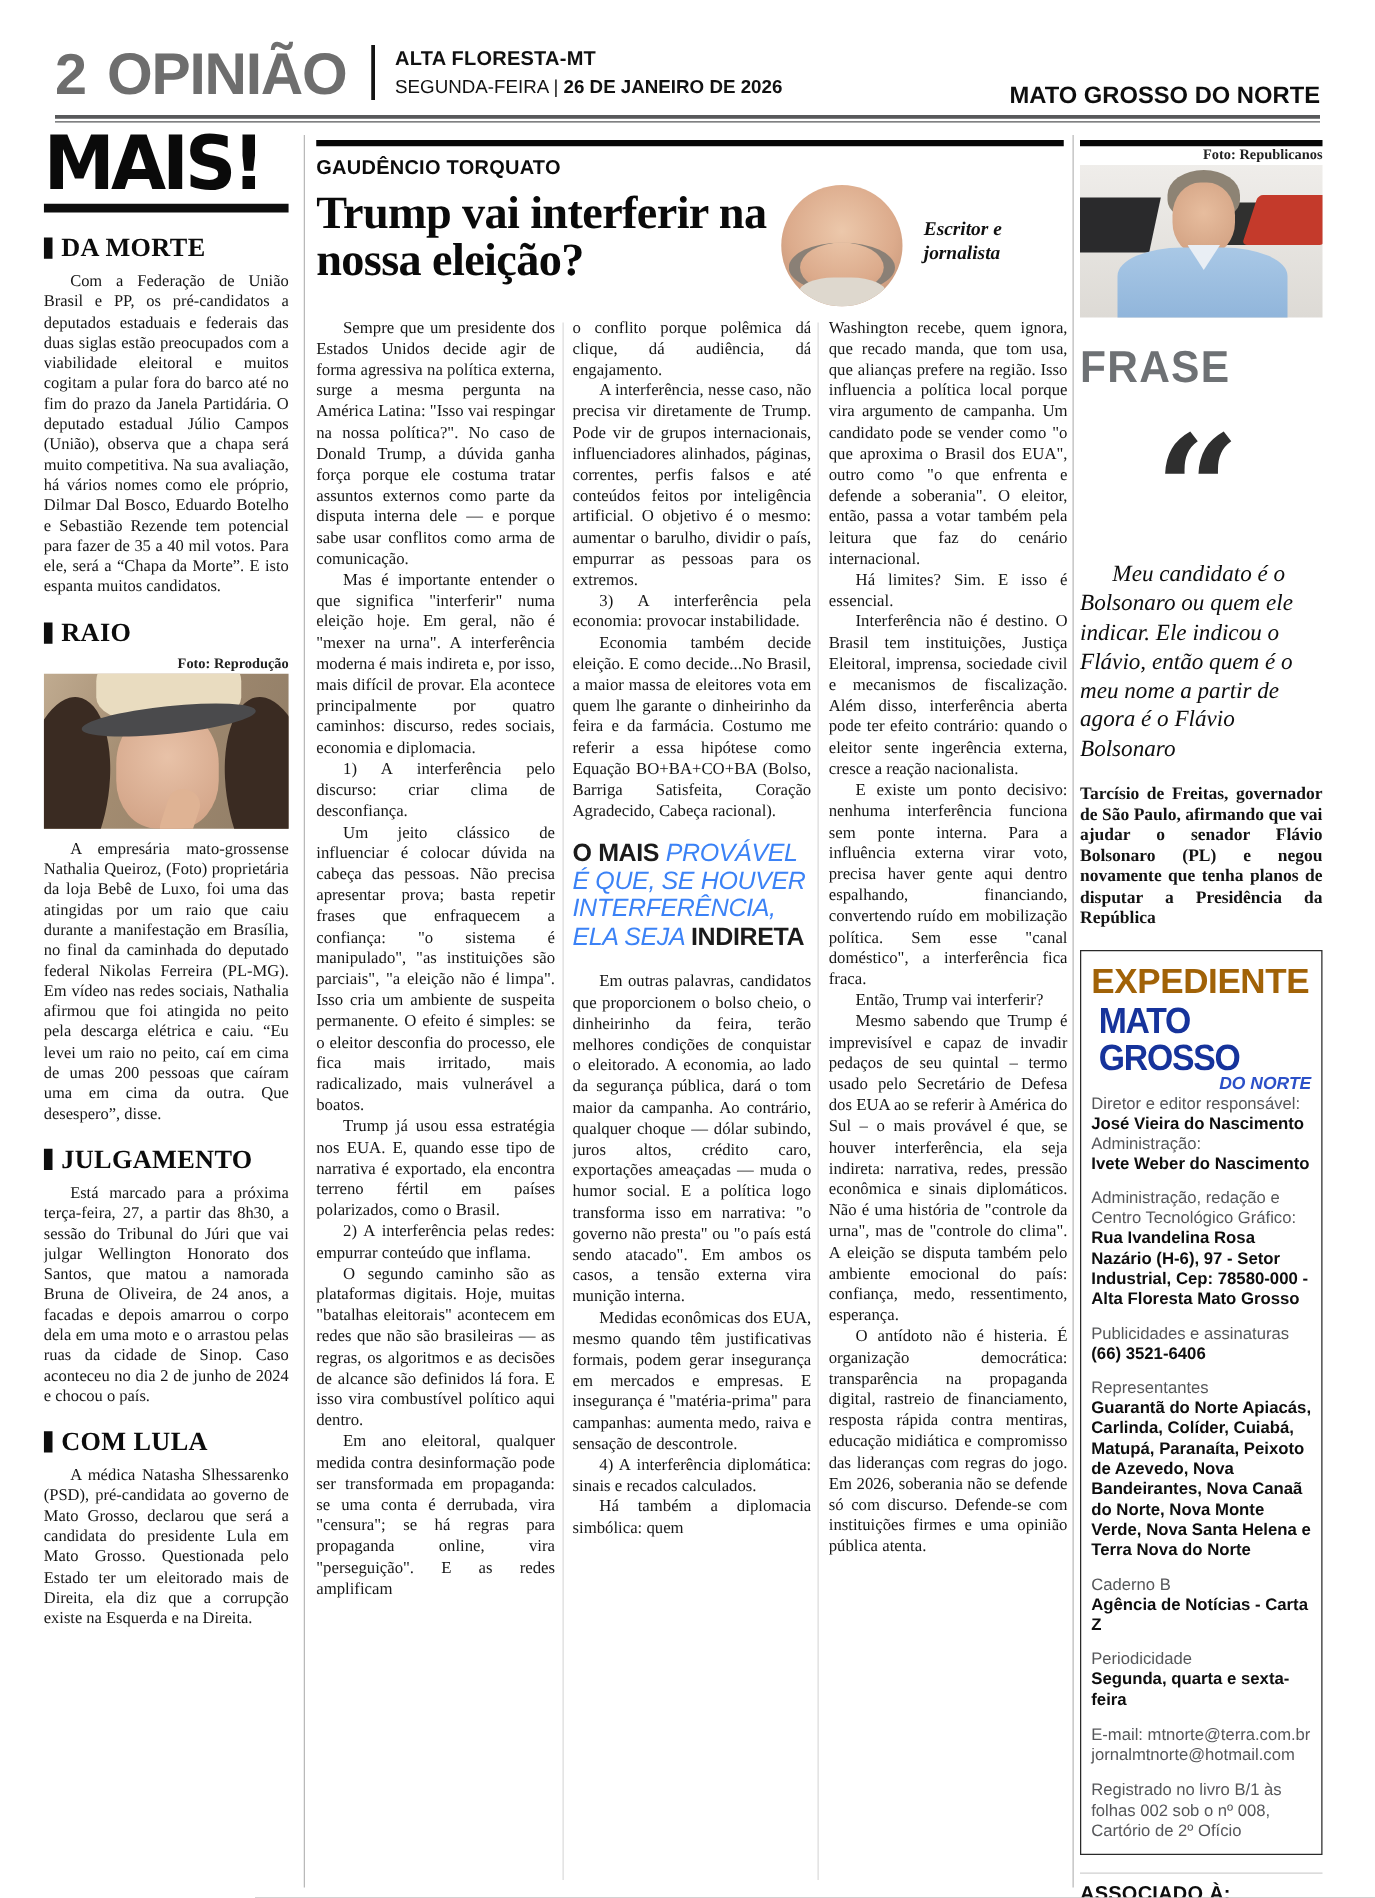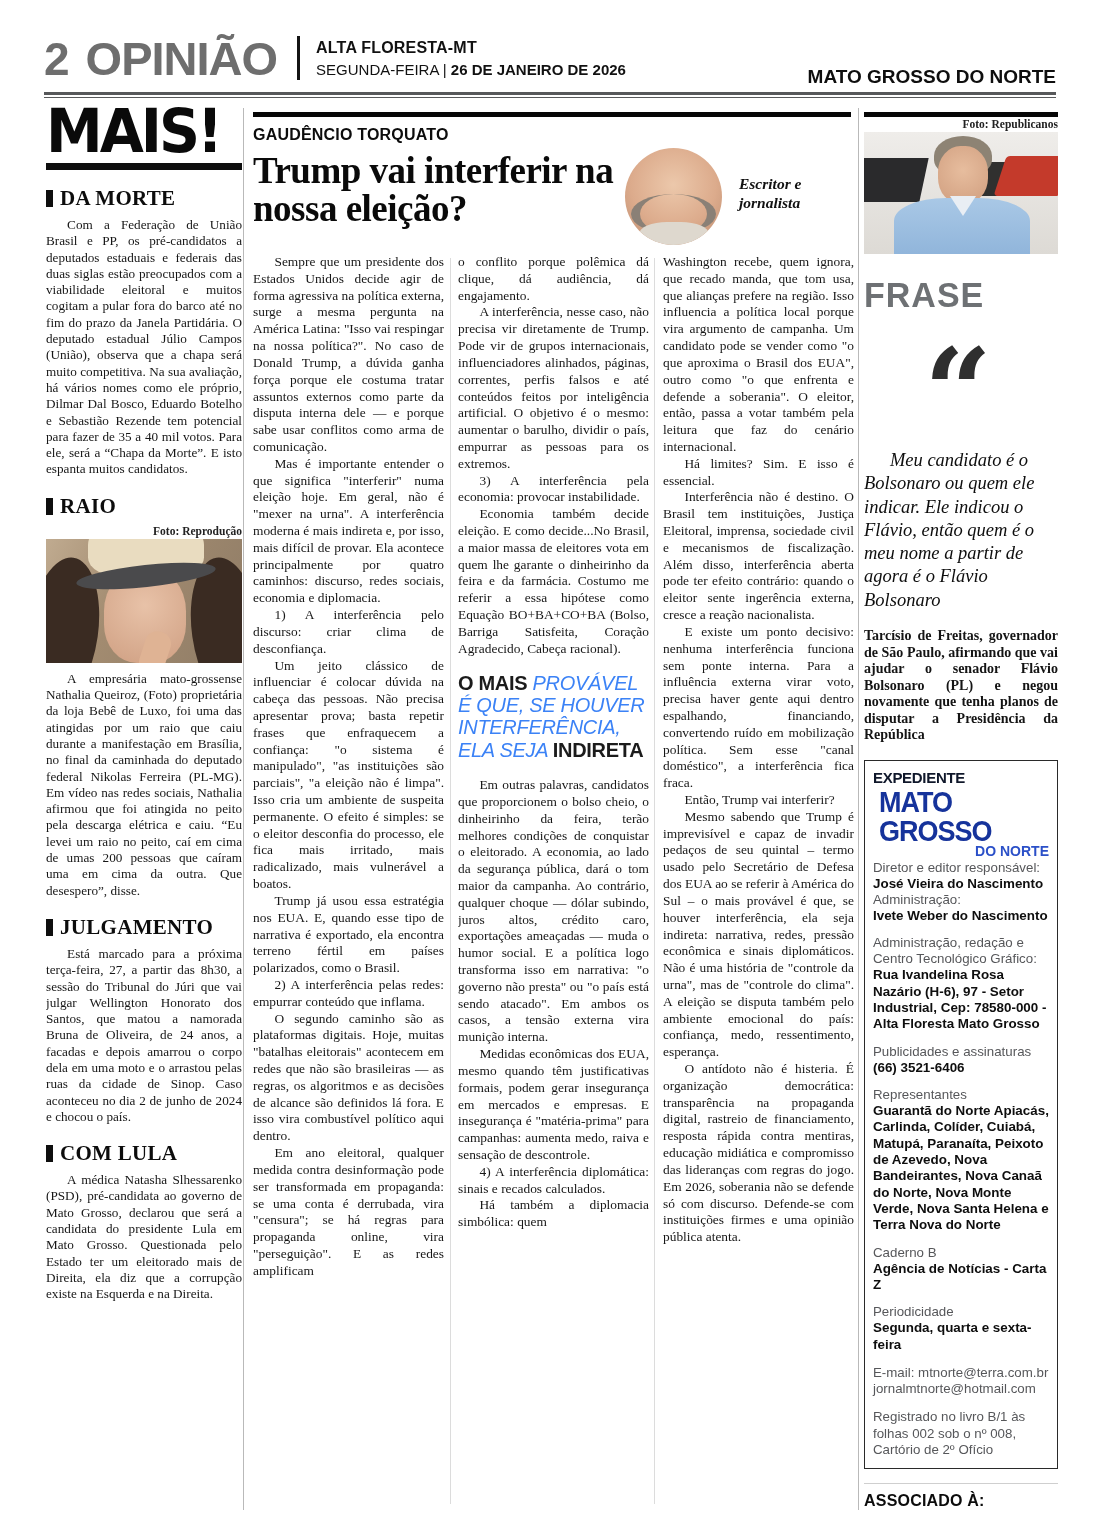--- a/index.html
+++ b/index.html
@@ -18,21 +18,21 @@
   .hdr-date b { font-weight:900; }
   .hdr-masthead { position:absolute; right:0; bottom:2px; font-family:"Liberation Sans","DejaVu Sans",sans-serif; font-size:19px; font-weight:900; color:#0e0e0e; }
   .hdr-rule1 { position:absolute; left:44px; right:44px; top:92px; height:3px; background:#57585a; }
   .hdr-rule2 { position:absolute; left:44px; right:44px; top:97px; height:1px; background:#57585a; }
 
   
   .vrule { position:absolute; width:1px; background:#b9b9b9; top:108px; height:1402px; }
   .colrule { position:absolute; width:1px; background:#dcdcdc; top:258px; height:1246px; }
 
   
-  .leftcol { position:absolute; left:46px; top:102px; width:196px; height:1412px; overflow:hidden; }
+  .leftcol { position:absolute; left:35px; top:102px; width:196px; height:1412px; overflow:hidden; }
   .mais { font-family:"DejaVu Sans","Liberation Sans",sans-serif; font-size:57px; font-weight:900; letter-spacing:-3px; color:#0a0a0a; line-height:1.0; transform:scaleY(1.05); transform-origin:left top; }
   .mais-rule { height:7px; background:#0e0e0e; margin-top:4px; }
   .lsec-h { font-size:21px; font-weight:900; letter-spacing:0.3px; color:#0c0c0c; margin-top:16px; margin-bottom:6px; display:flex; align-items:center; }
   .lsec-bullet { display:inline-block; width:7px; height:17px; background:#0e0e0e; margin-right:7px; }
   .lpara { font-size:13.2px; line-height:1.235; text-align:justify; text-indent:1.6em; color:#161616; }
   .photo-credit { font-size:11.5px; font-weight:700; text-align:right; color:#222; margin:1px 0 2px; }
 
   
   .raio-photo { position:relative; width:196px; height:124px; overflow:hidden; background:linear-gradient(115deg,#c0ab90 0%,#a28b70 40%,#8f7c66 100%); margin-bottom:8px; }
   .rp-hair { position:absolute; width:70px; height:150px; background:#3a2b22; border-radius:50%; top:18px; }
@@ -70,23 +70,23 @@
   .tp-hair { position:absolute; left:70px; top:4px; width:58px; height:40px; background:#8d8374; border-radius:50% 50% 40% 40%; }
   .tp-face { position:absolute; left:74px; top:14px; width:50px; height:58px; background:radial-gradient(circle at 50% 42%,#e7bd9e,#cf9d7e); border-radius:45%; }
   .tp-shirt { position:absolute; left:30px; top:66px; width:136px; height:60px; background:linear-gradient(180deg,#a9c8e6,#8fb4da); border-radius:38% 38% 0 0; }
   .tp-collar { position:absolute; left:86px; top:64px; width:26px; height:20px; background:#e9eef4; clip-path:polygon(50% 100%,0 0,100% 0); }
   .frase { font-family:"Liberation Sans","DejaVu Sans",sans-serif; font-size:34px; font-weight:900; letter-spacing:1px; color:#6e7174; margin-top:20px; transform:scaleY(1.05); transform-origin:left top; }
   .qmark { font-family:"DejaVu Serif","Liberation Serif",serif; font-size:118px; font-weight:700; color:#2f2f2f; line-height:0.9; height:92px; text-align:center; margin-top:26px; letter-spacing:6px; }
   .squote { font-size:18.5px; font-weight:400; font-style:italic; line-height:1.26; color:#0e0e0e; margin-top:18px; text-indent:1.4em; }
   .sattr { font-size:14px; font-weight:700; line-height:1.18; text-align:justify; color:#141414; margin-top:16px; }
 
   .expbox { border:1.5px solid #2a2a2a; margin-top:16px; padding:8px 8px 10px; font-family:"Liberation Sans","DejaVu Sans",sans-serif; }
-  .exp-title { font-size:15px; font-weight:900; letter-spacing:-0.3px; color:#0f172a; }
+  .exp-title { font-size:28px; font-weight:900; letter-spacing:-0.3px; color:#a16207; }
   .exp-logo1 { font-size:27px; font-weight:900; letter-spacing:-1px; color:#16339b; line-height:1.0; margin:2px 0 0 6px; transform:scaleY(1.08); transform-origin:left top; }
-  .exp-logo2 { font-size:14px; font-weight:800; color:#2b50c8; text-align:right; width:176px; margin-top:1px; }
+  .exp-logo2 { font-size:14px; font-weight:800; color:#2b50c8; text-align:right; width:176px; margin-top:1px;font-style:italic; }
   .exp-entries { margin-top:1px; }
   .exp-entry.gap { margin-top:11px; }
   .exp-label { font-size:13.3px; color:#56575a; line-height:1.2; }
   .exp-value { font-size:13.4px; font-weight:800; color:#0e0e0e; line-height:1.22; }
   .exp-note { margin-top:12px; font-size:13.3px; color:#56575a; line-height:1.22; }
 
   .assoc { margin-top:14px; font-family:"Liberation Sans","DejaVu Sans",sans-serif; }
   .assoc-rule { height:1px; background:#cfcfcf; margin-bottom:8px; }
   .assoc-label { font-size:16px; font-weight:900; color:#0c0c0c; letter-spacing:0.2px; }
 </style>

